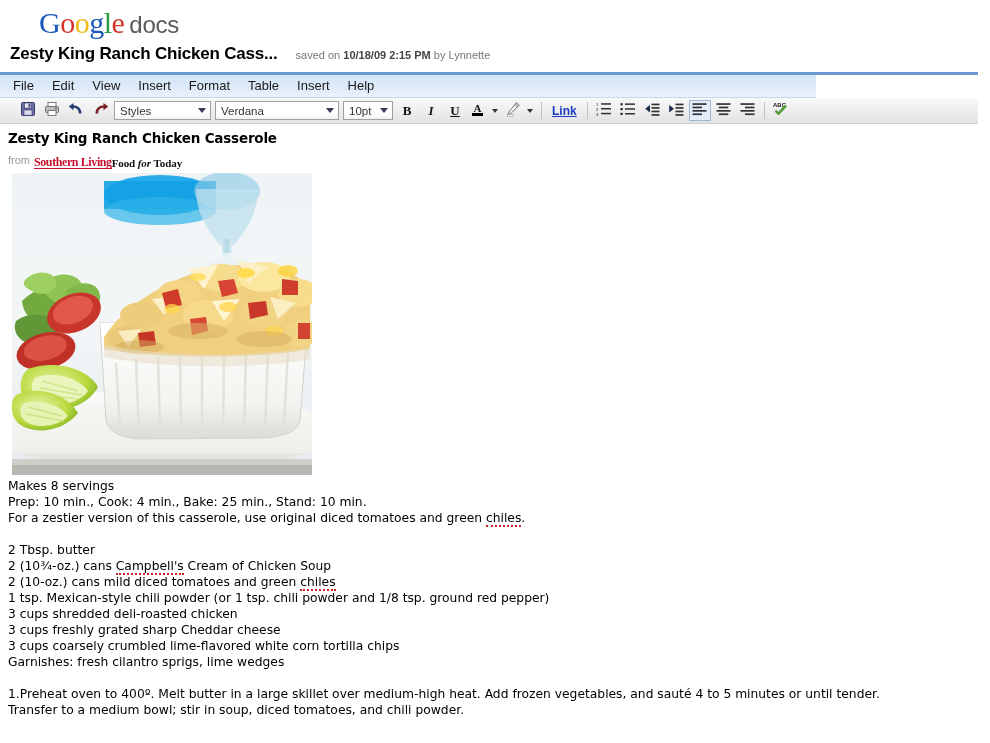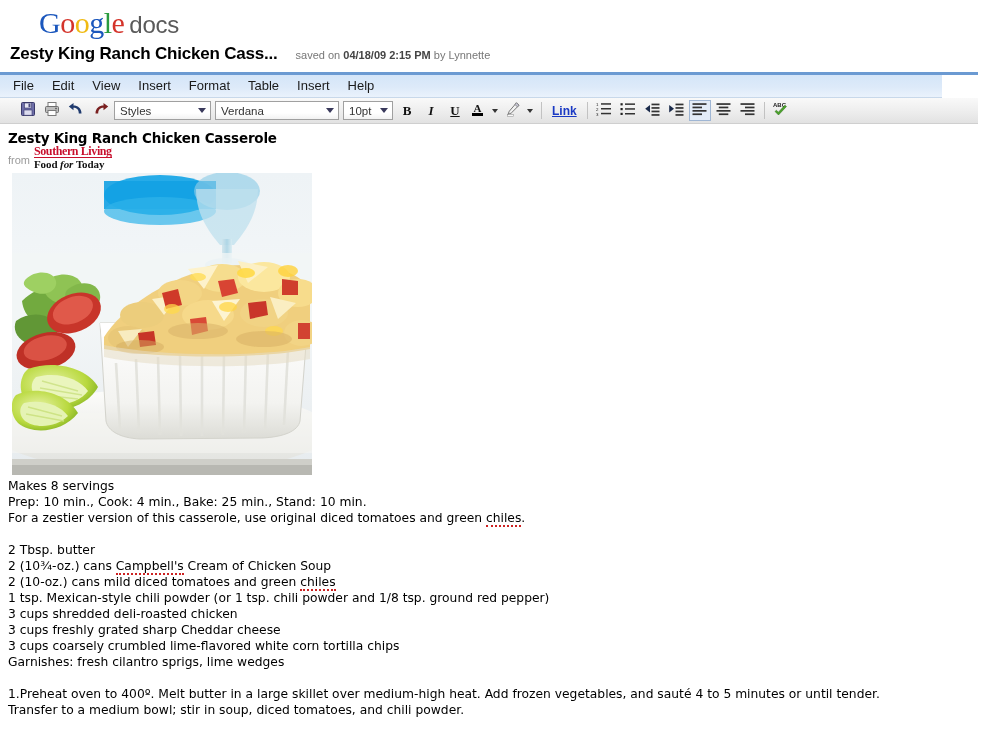--- a/index.html
+++ b/index.html
@@ -70,21 +70,21 @@
 
   
   #title-divider {
     height: 3px;
     width: 978px;
     background: #6b9ad2;
   }
 
   
   #menu-bar {
-    width: 942px;
+    width: 816px;
     height: 23px;
     background: linear-gradient(to bottom, #d4e5f8 0%, #ddeaf9 55%, #eaf2fc 100%);
     display: flex;
     align-items: center;
     padding-left: 4px;
     box-sizing: border-box;
     border-bottom: 1px solid #c8d8ea;
   }
   .menu-item {
     font-size: 13px;
@@ -199,21 +199,21 @@
   }
   #attrib-from {
     font-family: "Liberation Sans", sans-serif;
     font-size: 11px;
     color: #9a9a9a;
     margin-right: 4px;
     padding-bottom: 1px;
   }
   #attrib-block {
     display: flex;
-    flex-direction: column;
+    flex-direction: row;
     line-height: 10px;
   }
   #sl-line {
     font-family: "Liberation Serif", serif;
     font-size: 12px;
     font-weight: bold;
     color: #c8102e;
     letter-spacing: -0.4px;
     border-bottom: 1.5px solid #c8102e;
     padding-bottom: 1px;
@@ -251,21 +251,21 @@
 </head>
 <body>
 
 <div id="logo-bar">
   <span id="google-logo"><span class="g1">G</span><span class="o1">o</span><span class="o2">o</span><span class="g2">g</span><span class="l1">l</span><span class="e1">e</span><span id="docs-word">docs</span></span>
 </div>
 
 <div id="title-row">
   <span id="doc-title">Zesty King Ranch Chicken Cass...</span>
   <span id="saved-info"><span>saved on</span>
-    <span class="saved-date">04/18/09 2:15 PM</span>
+    <span class="saved-date">10/18/09 2:15 PM</span>
     <span>by Lynnette</span></span>
 </div>
 <div id="title-divider"></div>
 
 <div id="menu-bar">
   <span class="menu-item">File</span>
   <span class="menu-item">Edit</span>
   <span class="menu-item">View</span>
   <span class="menu-item">Insert</span>
   <span class="menu-item">Format</span>

